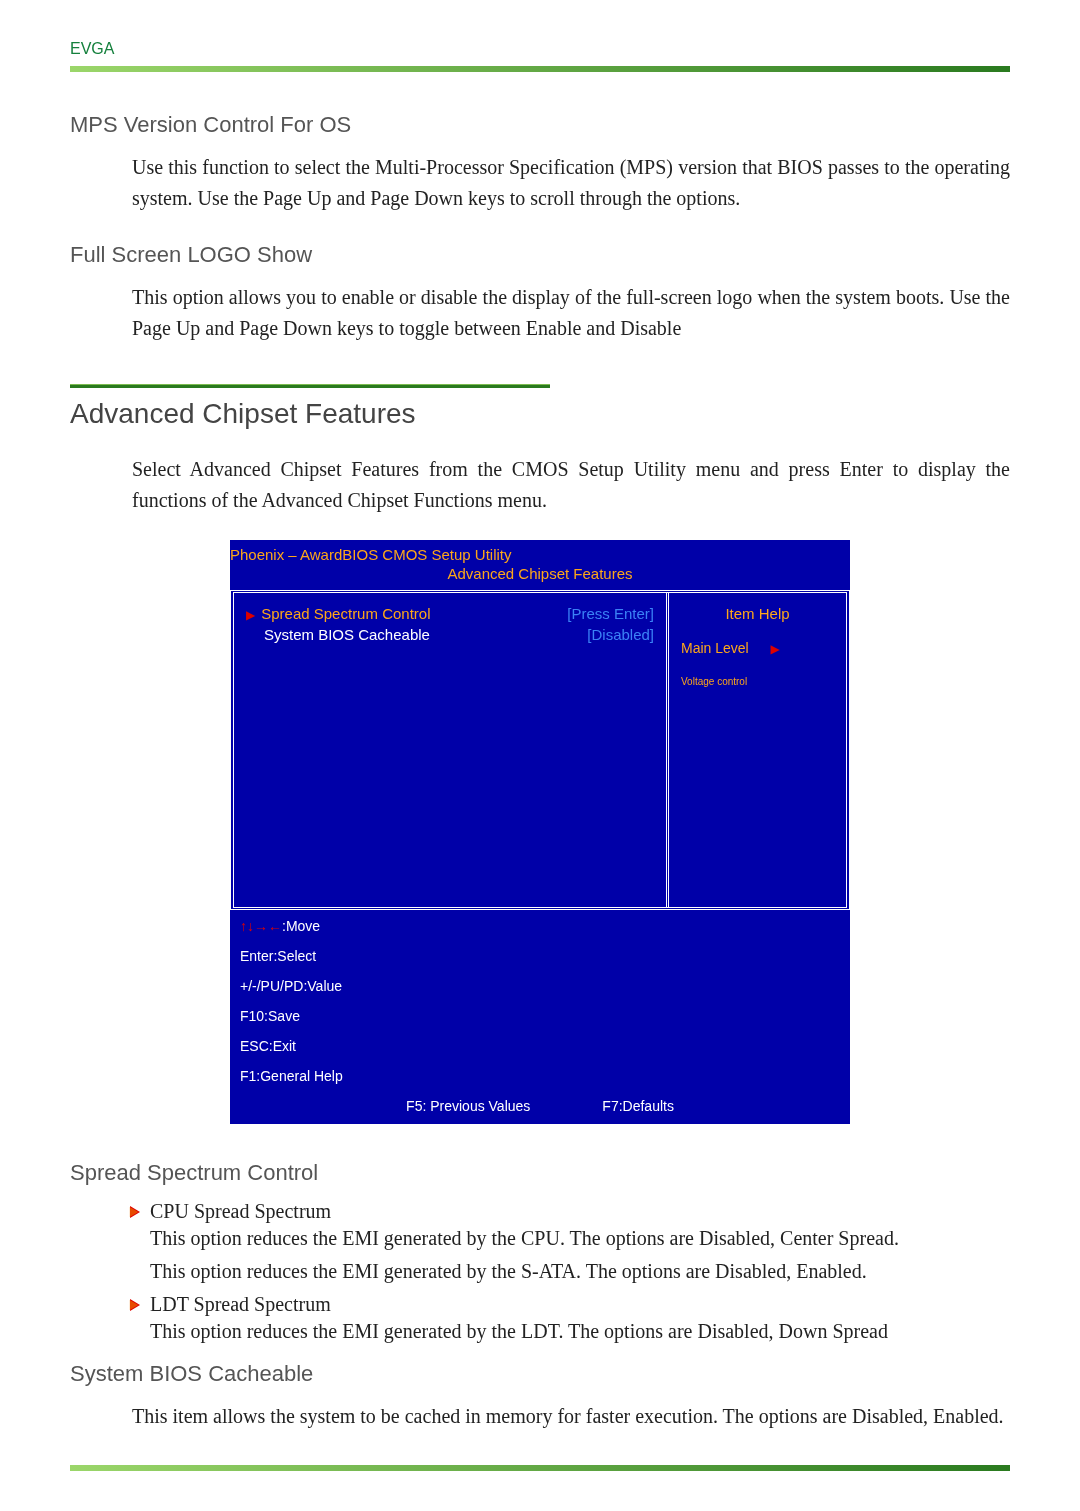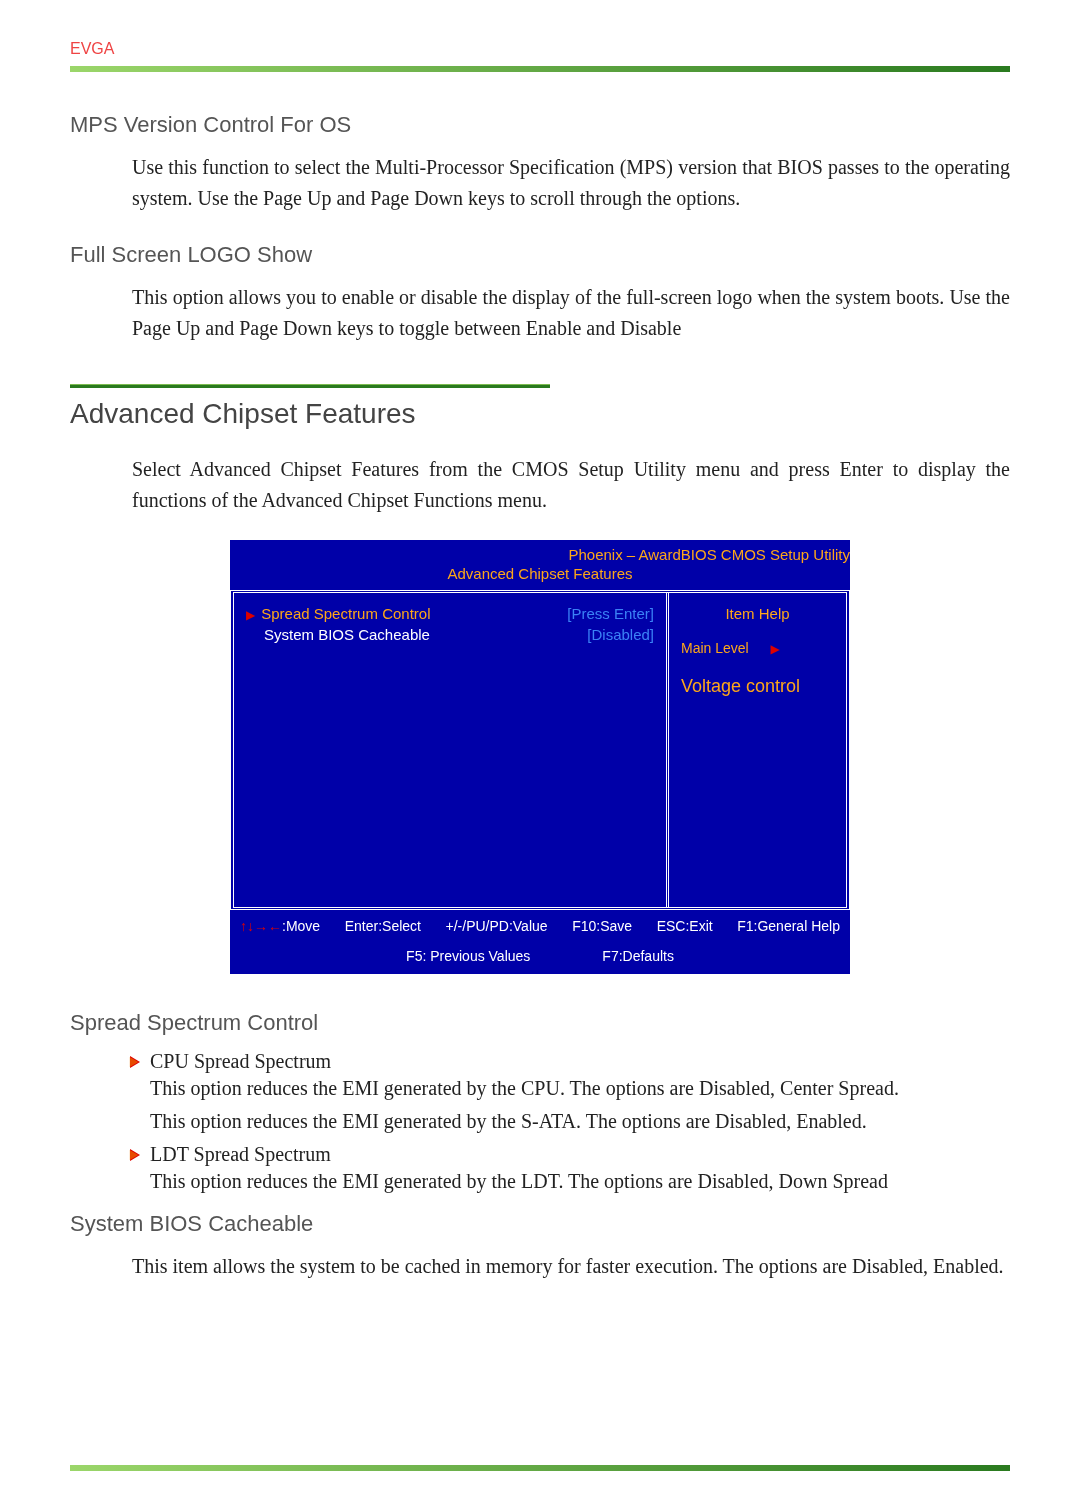--- a/index.html
+++ b/index.html
@@ -10,21 +10,21 @@
     font-family: Georgia, 'Times New Roman', serif;
     color: #222;
     position: relative;
   }
   .page {
     padding: 40px 70px 60px 70px;
   }
   .brand {
     font-family: Arial, Helvetica, sans-serif;
     font-size: 16px;
-    color: #ef4444;
+    color: #15803d;
     margin-bottom: 8px;
   }
   .top-rule {
     height: 6px;
     background: linear-gradient(to right, #9bd66a 0%, #2a7a1f 100%);
     margin-bottom: 40px;
   }
   .bottom-rule {
     position: absolute;
     left: 70px;
@@ -70,22 +70,22 @@
   .bios-box {
     width: 620px;
     margin: 0 0 36px 160px;
     background: #0000a8;
     color: #fff;
     font-family: Arial, Helvetica, sans-serif;
     font-size: 15px;
     position: relative;
   }
   .bios-title {
-    text-align: right;
-    padding: 6px 0 2px 0;
+    text-align: left;
+    padding: 6px 11px 2px 0;
     color: #fca61a;
   }
   .bios-sub {
     text-align: center;
     padding: 0 0 8px 0;
     color: #fca61a;
   }
   .bios-main {
     display: flex;
     border: 3px double #fff;
@@ -129,33 +129,34 @@
     font-size: 14px;
     margin-bottom: 20px;
   }
   .bios-right .ml-row .tri {
     color: #d00;
     font-size: 12px;
     margin-left: 18px;
   }
   .bios-right .vc {
     color: #fca61a;
-    font-size: 18px;
+    font-size: 10px;
   }
   .bios-footer {
     padding: 8px 10px 10px 10px;
     color: #fff;
     font-size: 14px;
   }
   .bios-footer .row1 {
     display: flex;
     gap: 14px;
-    justify-content: space-between;
+    justify-content: flex-end;
     flex-wrap: nowrap;
     white-space: nowrap;
+    flex-direction: column;
   }
   .bios-footer .row1 .arrows { color: #d00; }
   .bios-footer .row2 {
     display: flex;
     gap: 72px;
     justify-content: center;
     margin-top: 14px;
   }
   
   .bullet-block { margin-left: 62px; margin-bottom: 10px; }

